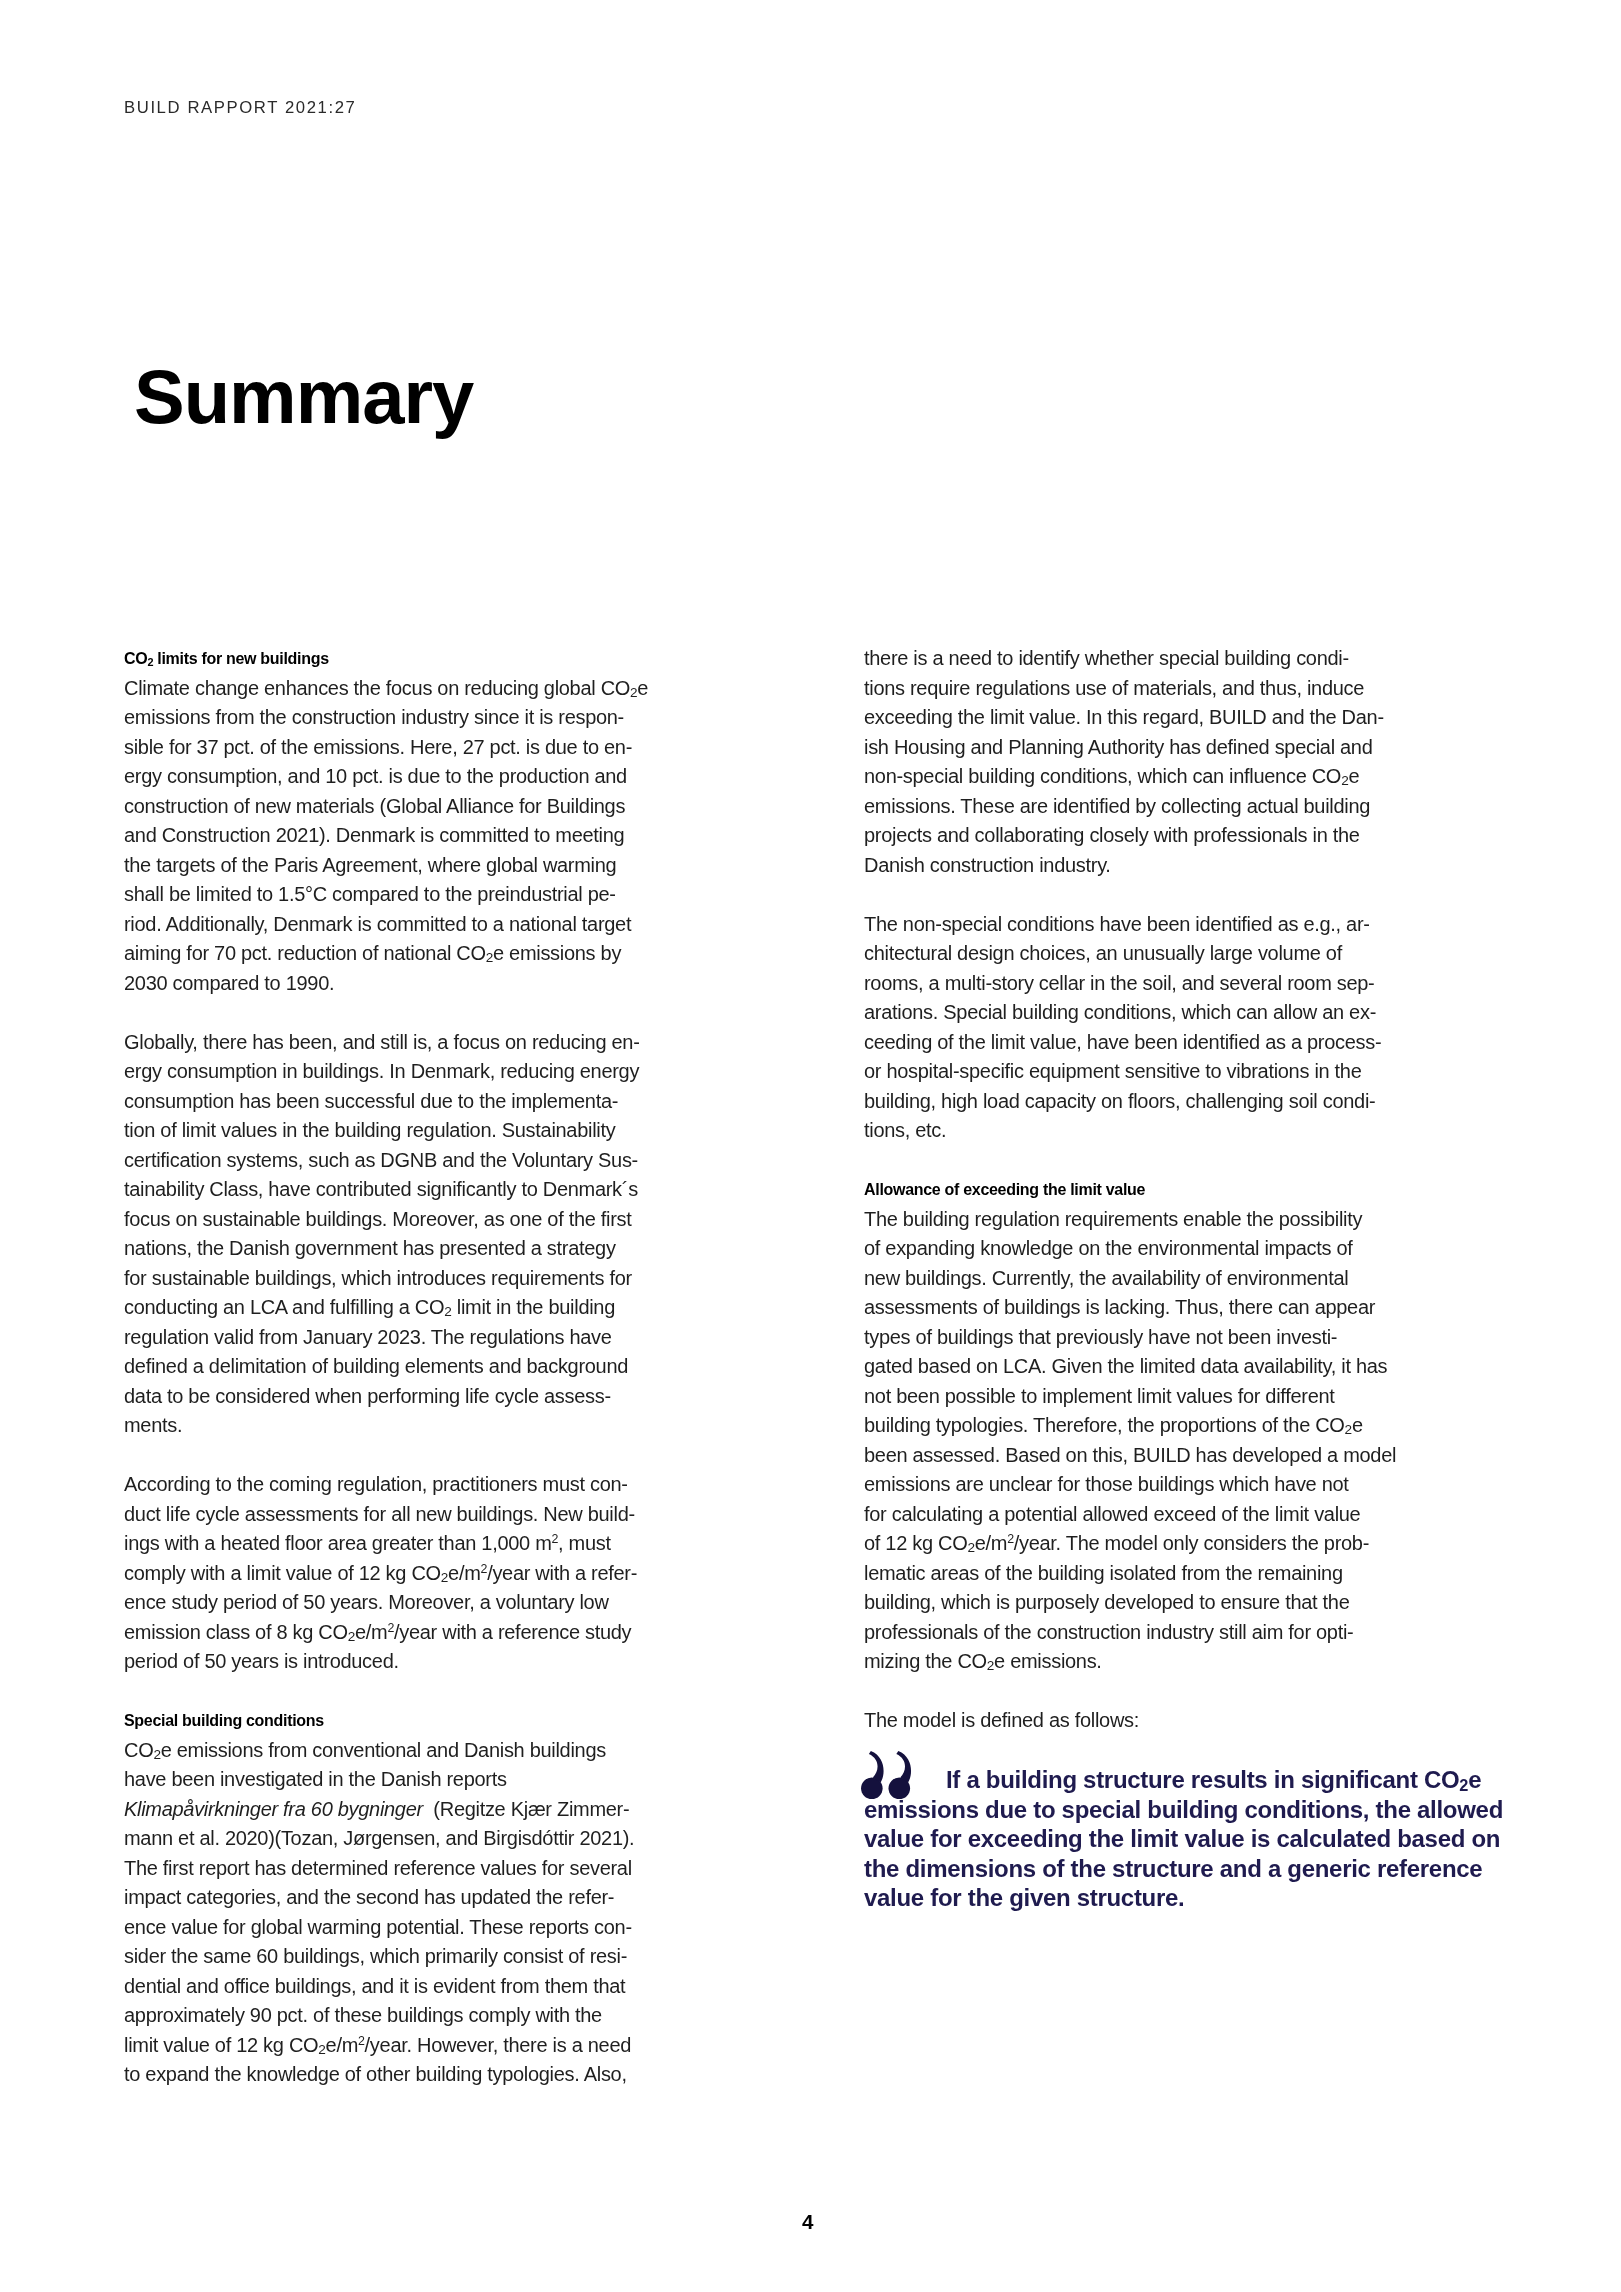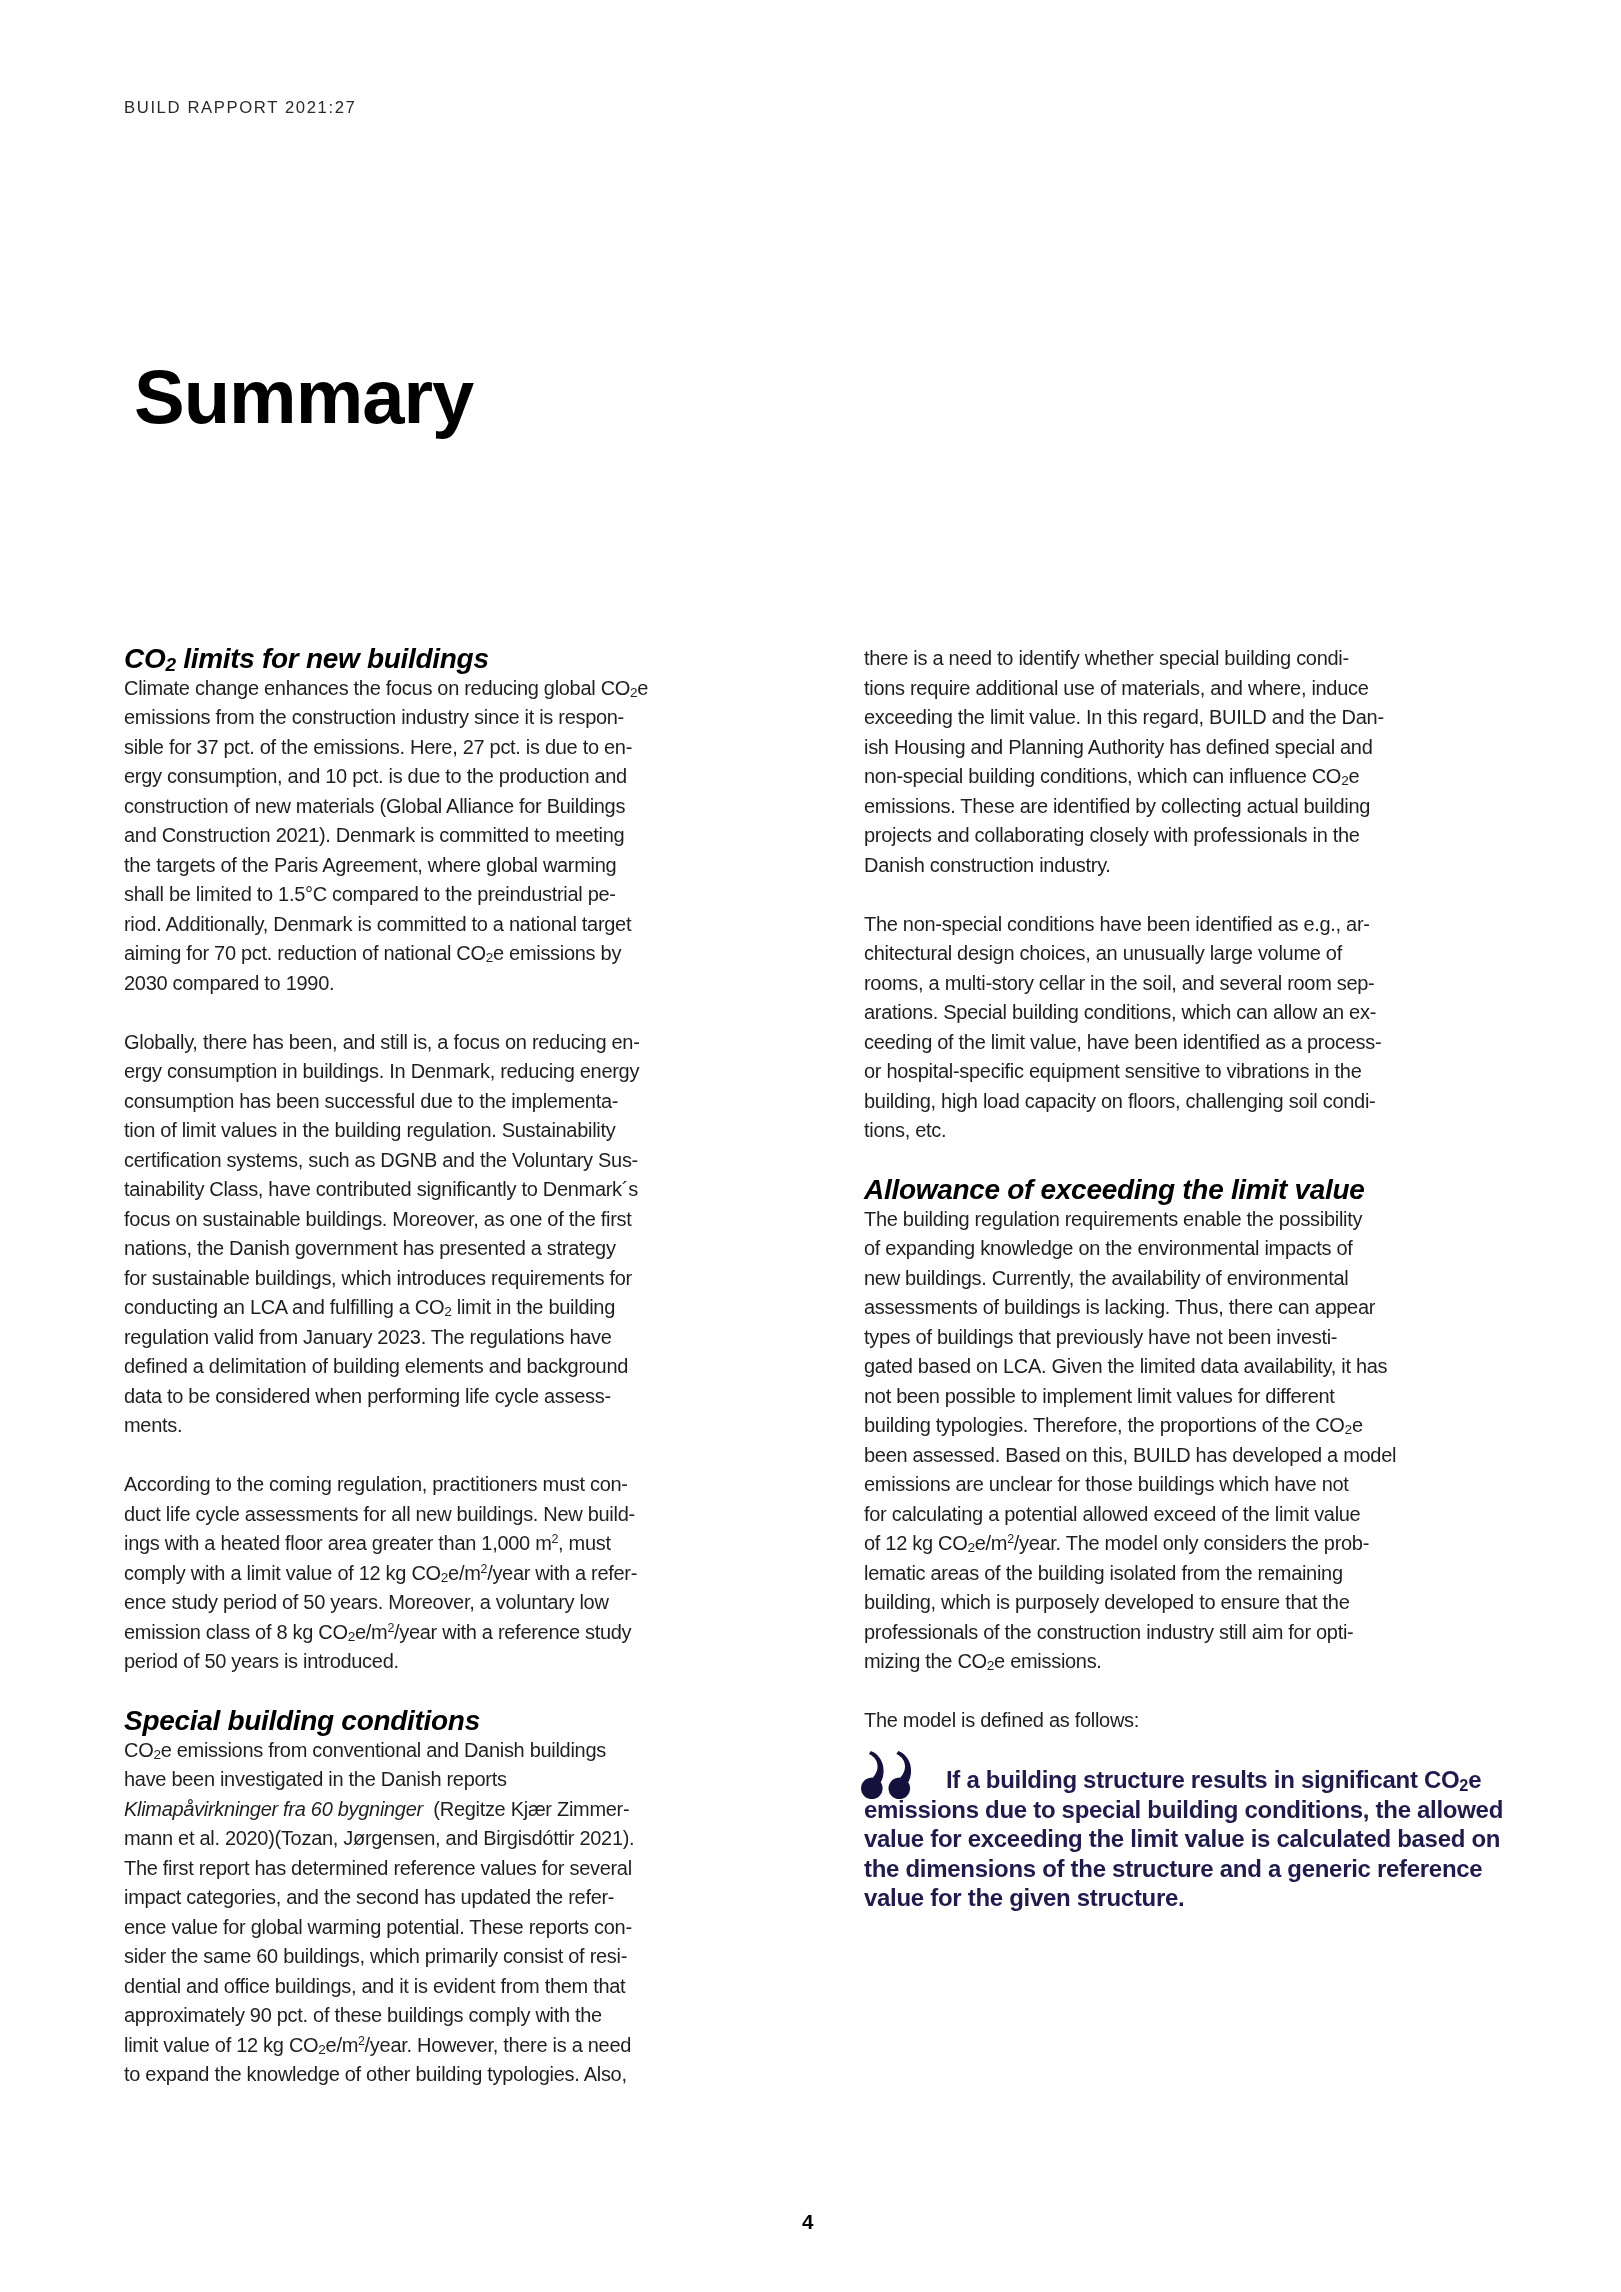--- a/index.html
+++ b/index.html
@@ -7,21 +7,21 @@
          font-family: "Liberation Sans", sans-serif; color: #1a1a1a; }
   .running-header { position: absolute; left: 124px; top: 98px; font-size: 16.7px;
          letter-spacing: 1.6px; color: #2a2a2a; }
   .page-title { position: absolute; left: 134px; top: 353px; margin: 0; font-size: 76px;
          font-weight: bold; color: #000; letter-spacing: -1px; line-height: 88px; }
   .col { position: absolute; top: 644px; width: 647px; font-size: 20px; line-height: 29.5px;
          color: #1f1f1f; letter-spacing: -0.3px; }
   .col.left { left: 124px; }
   .col.right { left: 864px; }
   .col p { margin: 0 0 29.5px 0; }
-  .col h2 { margin: 0; font-size: 28px; line-height: 29.5px; font-weight: bold; color: #000; font-style: italic; }
+  .col h2 { margin: 0; font-size: 16px; line-height: 29.5px; font-weight: bold; color: #000; }
   .col .line { display: block; white-space: nowrap; }
   sub { font-size: 0.68em; vertical-align: -0.18em; line-height: 0; }
   sup { font-size: 0.62em; vertical-align: 0.55em; line-height: 0; }
   i { font-style: italic; }
   .quote { position: relative; margin-top: 0; color: #1f1b4f; font-weight: bold; font-size: 24px;
            line-height: 29.5px; letter-spacing: -0.3px; }
   .quote-icon { position: absolute; left: -3.9px; top: -13.7px; width: 57px; height: 51px; }
   .quote .first-line { padding-left: 82px; }
   .page-number { position: absolute; left: 802px; top: 2210px; font-size: 20.6px; font-weight: bold; color: #000; }
 </style>
@@ -77,21 +77,21 @@
   <p style="margin-bottom:12px">
     <span><span class="line">CO<sub>2</sub>e emissions from conventional and Danish buildings</span><span class="line">have been investigated in the Danish reports</span></span>
     <span class="line"><i>Klimapåvirkninger fra 60 bygninger</i><span style="white-space:pre">  (Regitze Kjær Zimmer-</span></span>
     <span><span class="line">mann et al. 2020)(Tozan, Jørgensen, and Birgisdóttir 2021).</span><span class="line">The first report has determined reference values for several</span><span class="line">impact categories, and the second has updated the refer-</span><span class="line">ence value for global warming potential. These reports con-</span><span class="line">sider the same 60 buildings, which primarily consist of resi-</span><span class="line">dential and office buildings, and it is evident from them that</span><span class="line">approximately 90 pct. of these buildings comply with the</span><span class="line">limit value of 12 kg CO<sub>2</sub>e/m<sup>2</sup>/year. However, there is a need</span><span class="line">to expand the knowledge of other building typologies. Also,</span></span>
   </p>
 </div>
 
 <div class="col right">
   <p>
       <span class="line">there is a need to identify whether special building condi-</span>
-      <span class="line">tions require additional use of materials, and where, induce</span>
+      <span class="line">tions require regulations use of materials, and thus, induce</span>
       <span class="line">exceeding the limit value. In this regard, BUILD and the Dan-</span>
       <span class="line">ish Housing and Planning Authority has defined special and</span>
       <span class="line">non-special building conditions, which can influence CO<sub>2</sub>e</span>
       <span class="line">emissions. These are identified by collecting actual building</span>
       <span class="line">projects and collaborating closely with professionals in the</span>
       <span class="line">Danish construction industry.</span>
     </p>
   <p>
       <span class="line">The non-special conditions have been identified as e.g., ar-</span>
       <span class="line">chitectural design choices, an unusually large volume of</span>

